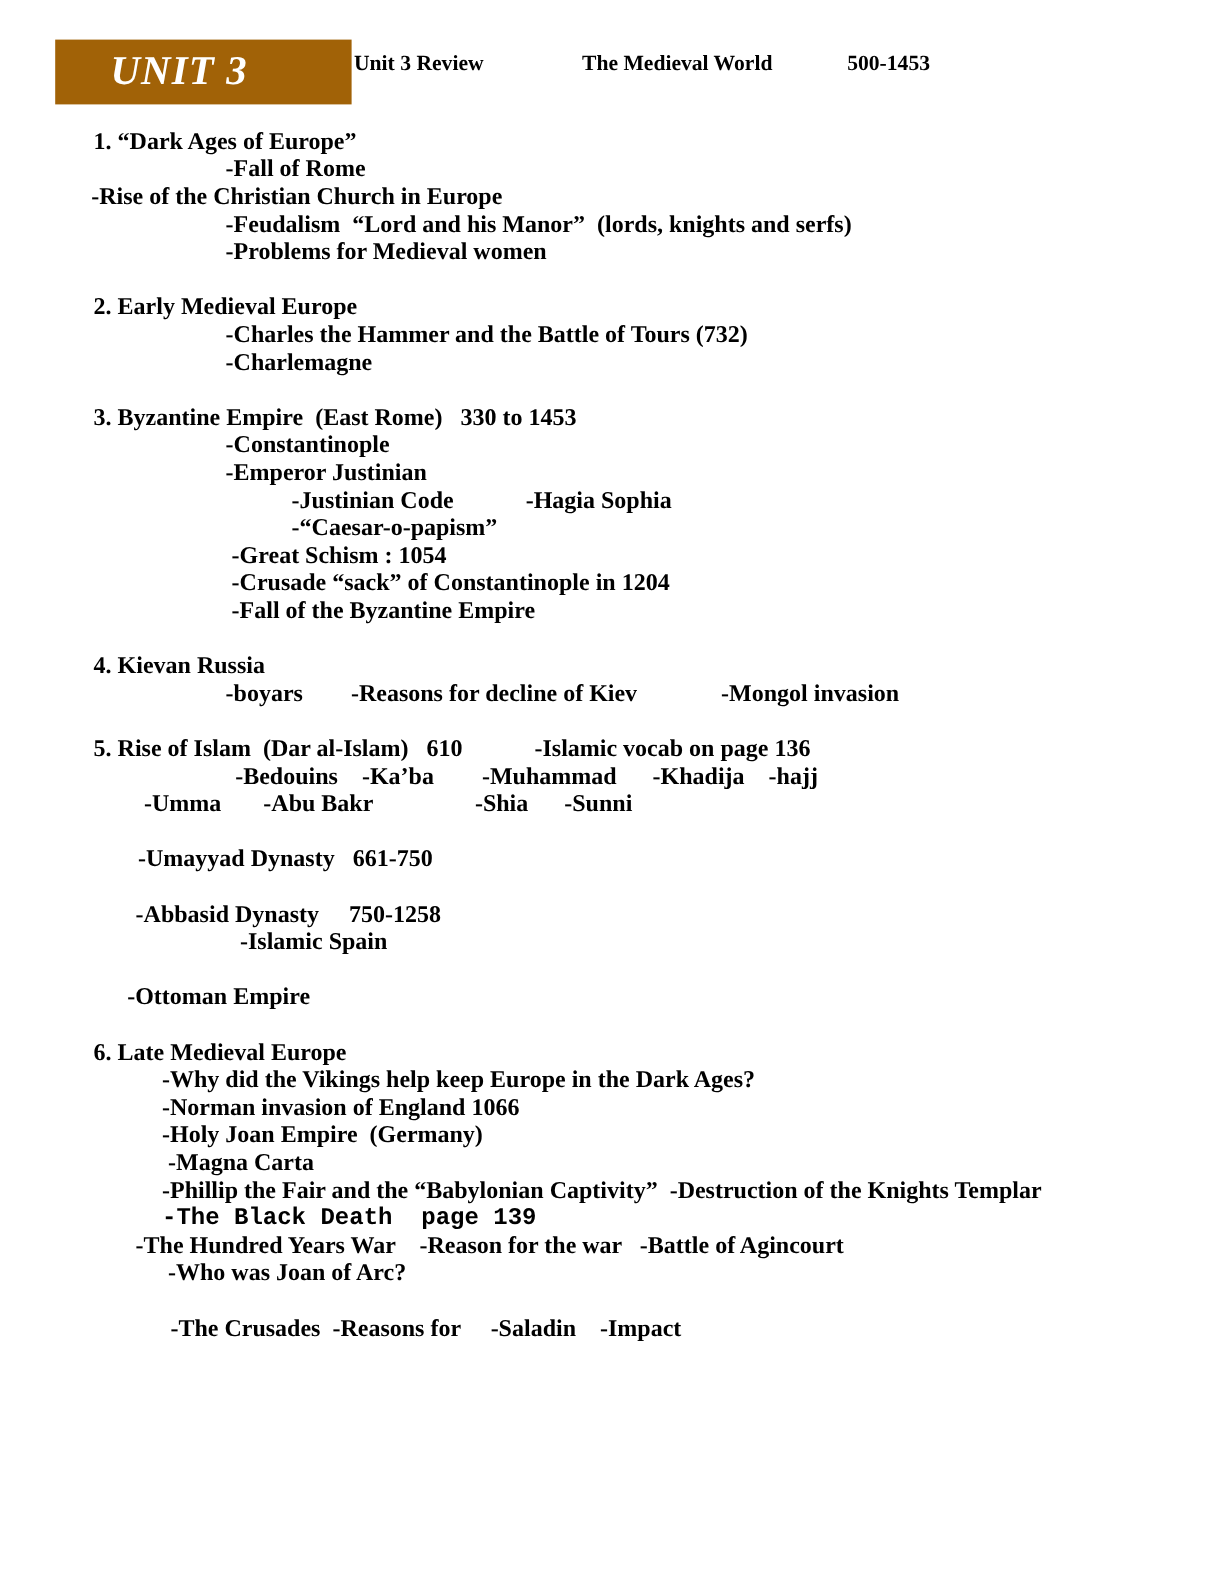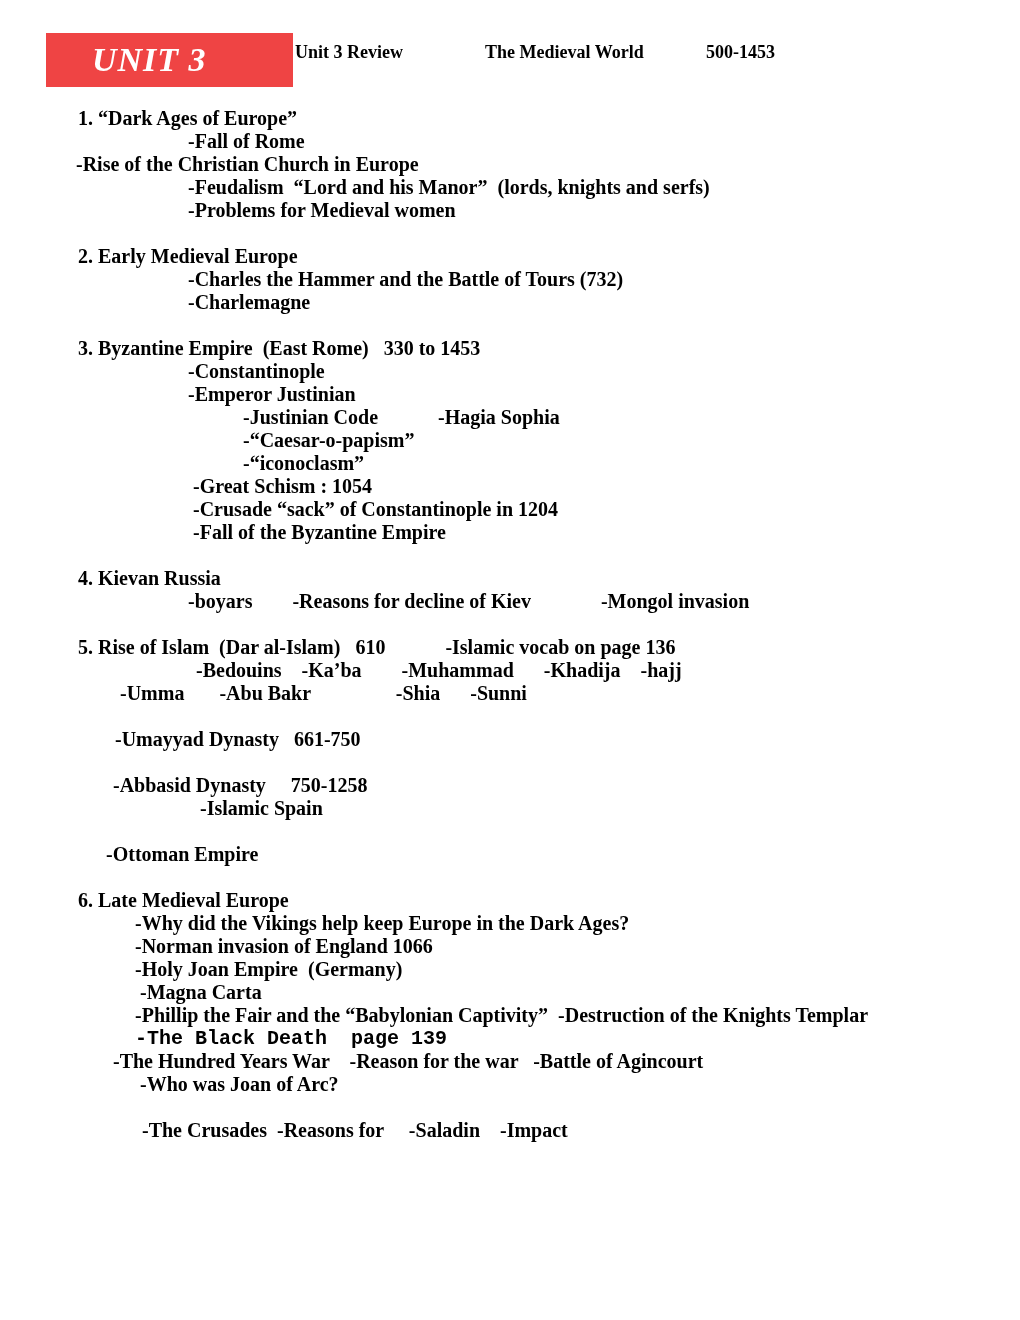--- a/index.html
+++ b/index.html
@@ -21,21 +21,21 @@
     position: absolute;
     top: 0; left: 0; right: 0;
     height: 100px;
   }
   .unit-banner {
     position: absolute;
     left: 46px;
     top: 33px;
     width: 247px;
     height: 54px;
-    background: #ef4444;
+    background: #a16207;
     color: #ffffff;
     font-style: italic;
     font-size: 34px;
     line-height: 54px;
     padding-left: 46px;
     box-sizing: border-box;
     letter-spacing: 1px;
   }
   .header-title,
   .header-subject,
@@ -82,21 +82,20 @@
       <div class="line" style="padding-left: 0px;">&nbsp;</div>
       <div class="line" style="padding-left: 78px;">2. Early Medieval Europe</div>
       <div class="line" style="padding-left: 188px;">-Charles the Hammer and the Battle of Tours (732)</div>
       <div class="line" style="padding-left: 188px;">-Charlemagne</div>
       <div class="line" style="padding-left: 0px;">&nbsp;</div>
       <div class="line" style="padding-left: 78px;">3. Byzantine Empire  (East Rome)   330 to 1453</div>
       <div class="line" style="padding-left: 188px;">-Constantinople</div>
       <div class="line" style="padding-left: 188px;">-Emperor Justinian</div>
       <div class="line" style="padding-left: 243px;">-Justinian Code            -Hagia Sophia</div>
       <div class="line" style="padding-left: 243px;">-“Caesar-o-papism”</div>
-      <div class="line" style="padding-left: 243px;">-“iconoclasm”</div>
       <div class="line" style="padding-left: 193px;">-Great Schism : 1054</div>
       <div class="line" style="padding-left: 193px;">-Crusade “sack” of Constantinople in 1204</div>
       <div class="line" style="padding-left: 193px;">-Fall of the Byzantine Empire</div>
       <div class="line" style="padding-left: 0px;">&nbsp;</div>
       <div class="line" style="padding-left: 78px;">4. Kievan Russia</div>
       <div class="line" style="padding-left: 188px;">-boyars        -Reasons for decline of Kiev              -Mongol invasion</div>
       <div class="line" style="padding-left: 0px;">&nbsp;</div>
       <div class="line" style="padding-left: 78px;">5. Rise of Islam  (Dar al-Islam)   610            -Islamic vocab on page 136</div>
       <div class="line" style="padding-left: 196px;">-Bedouins    -Ka’ba        -Muhammad      -Khadija    -hajj</div>
       <div class="line" style="padding-left: 120px;">-Umma       -Abu Bakr                 -Shia      -Sunni</div>

